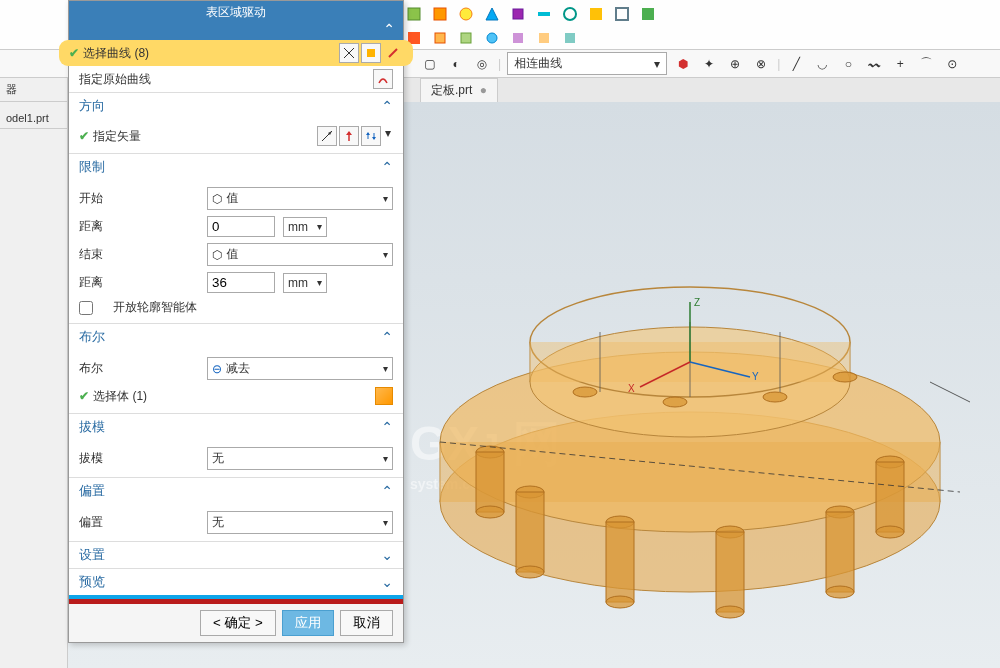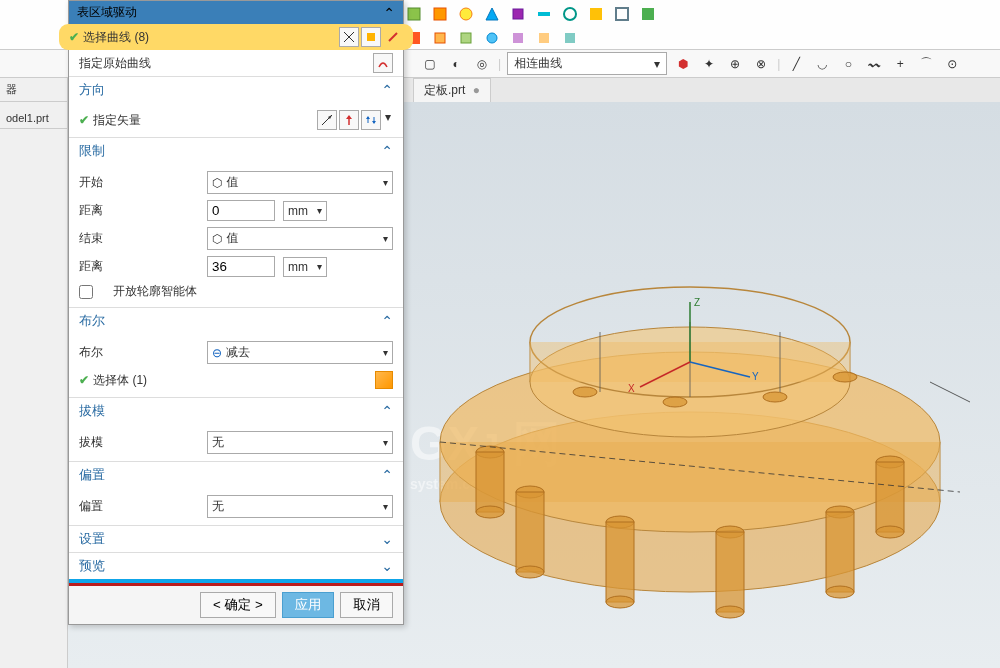--- a/index.html
+++ b/index.html
@@ -43,21 +43,21 @@
 .secondary-bar .dropdown {
   border: 1px solid #aaa;
   padding: 2px 6px;
   background: #fff;
   min-width: 100px;
   display: inline-flex;
   align-items: center;
 }
 .tabs-bar {
   position: absolute;
-  top: 78px; left: 5px; right: 0;
+  top: 78px; left: 12px; right: 0;
   height: 24px;
   background: #e8e8e8;
   display: flex;
   align-items: center;
   padding: 0 20px;
 }
 .tab {
   padding: 3px 10px;
   background: #f5f5f5;
   border: 1px solid #ccc;
@@ -75,24 +75,25 @@
   top: 0;
   left: 68px;
   width: 336px;
   background: #fff;
   border: 1px solid #999;
   box-shadow: 2px 2px 6px rgba(0,0,0,0.2);
   z-index: 10;
 }
 .dialog-header {
   background: #3a7fb8;
-  color: #000000;
+  color: #ffffff;
   padding: 3px 8px;
   display: flex;
   align-items: center;
+  flex-direction: column;
 }
 .section-title {
   background: #fff;
   color: #2b6ca3;
   padding: 4px 10px 4px 10px;
   border-top: 1px solid #ddd;
   display: flex;
   align-items: center;
   justify-content: space-between;
   cursor: pointer;
@@ -163,21 +164,21 @@
   width: 18px; height: 18px;
   background: linear-gradient(135deg, #ffb84d, #ff9800);
   border: 1px solid #e68a00;
   display: inline-block;
 }
 .footer-buttons {
   display: flex;
   justify-content: flex-end;
   gap: 6px;
   padding: 6px 10px;
-  border-top: 3px solid #b91c1c;
+  border-top: 5px solid #b91c1c;
   background: #f5f5f5;
 }
 .btn {
   padding: 3px 12px;
   border: 1px solid #aaa;
   background: #f8f8f8;
   cursor: pointer;
 }
 .btn-ok { }
 .btn-apply { background: #6db8e3; color: #fff; border-color: #4a9fd0; }

